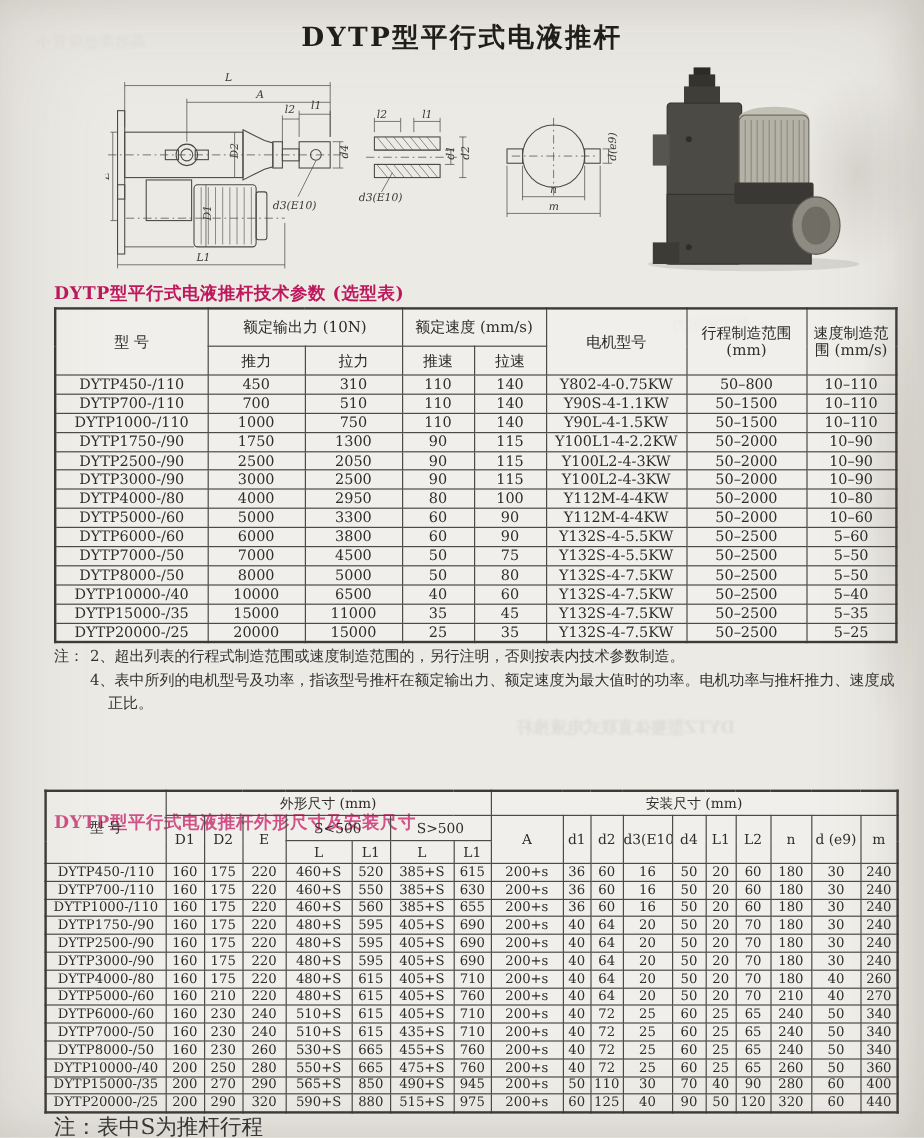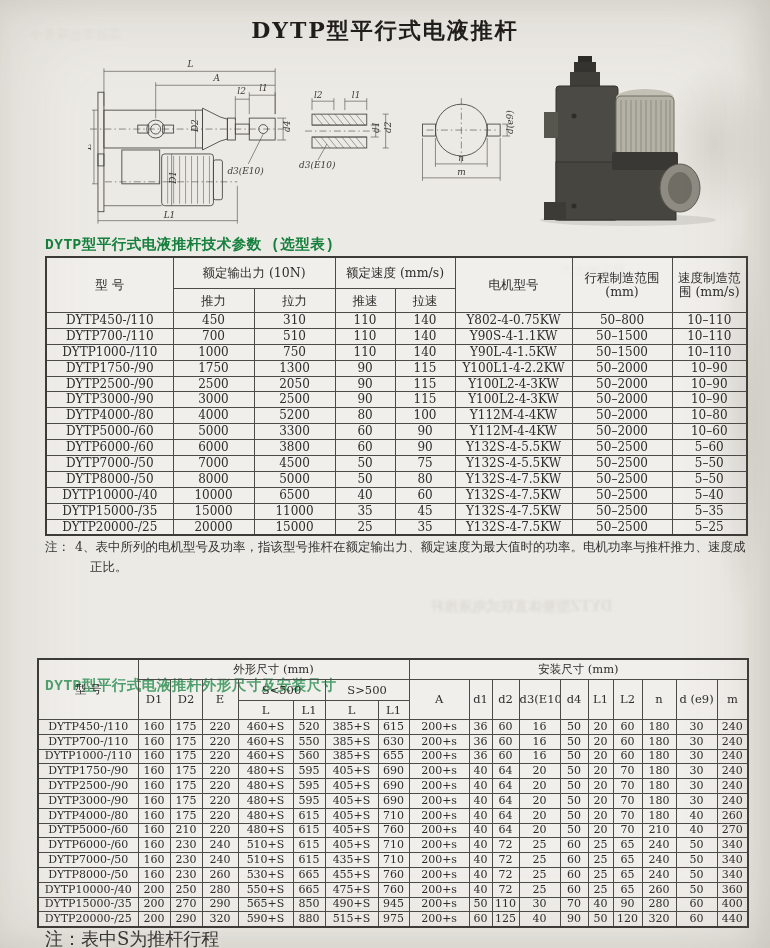--- a/index.html
+++ b/index.html
@@ -14,21 +14,21 @@
   .ghost{position:absolute;transform:scaleX(-1);color:#6e6a5a;filter:blur(1px);pointer-events:none;z-index:1;}
   .ghost-blob{position:absolute;pointer-events:none;z-index:1;
     background:radial-gradient(closest-side,rgba(110,104,88,.16),rgba(110,104,88,0));}
 
   .page-title{position:absolute;top:16px;left:0;width:770px;text-align:center;
     font-size:22px;font-weight:bold;letter-spacing:2px;color:#1d1c1a;z-index:2;}
 
   .figure-area{position:absolute;top:54px;left:88px;width:448px;height:178px;z-index:2;}
   .photo-area{position:absolute;top:56px;left:528px;width:212px;height:172px;z-index:2;}
 
-  .sec-heading{position:absolute;left:45px;font-size:14.5px;font-weight:bold;color:#15803d;letter-spacing:.5px;z-index:2;font-family:Liberation Mono, monospace;}
+  .sec-heading{position:absolute;left:45px;font-size:14.5px;font-weight:bold;color:#be185d;letter-spacing:.5px;z-index:2;}
   #sec1-heading{top:235px;}
   #sec2-heading{top:632px;margin-top:44px;}
 
   table{border-collapse:collapse;table-layout:fixed;background:rgba(255,255,255,.25);z-index:2;}
   th,td{border:1px solid #4c4b48;text-align:center;vertical-align:middle;
     font-weight:normal;overflow:hidden;white-space:nowrap;}
   table{border:2px solid #3c3b38;}
 
   #spec-table{position:absolute;top:256px;left:45px;width:701px;}
   #spec-table th{font-size:12.5px;line-height:14px;padding:2px 1px;white-space:normal;}
@@ -263,21 +263,21 @@
         <td>2500</td>
         <td>90</td>
         <td>115</td>
         <td>Y100L2-4-3KW</td>
         <td>50–2000</td>
         <td>10–90</td>
       </tr>
       <tr>
         <td>DYTP4000-/80</td>
         <td>4000</td>
-        <td>5200</td>
+        <td>2950</td>
         <td>80</td>
         <td>100</td>
         <td>Y112M-4-4KW</td>
         <td>50–2000</td>
         <td>10–80</td>
       </tr>
       <tr>
         <td>DYTP5000-/60</td>
         <td>5000</td>
         <td>3300</td>
@@ -346,20 +346,21 @@
         <td>Y132S-4-7.5KW</td>
         <td>50–2500</td>
         <td>5–25</td>
       </tr>
     </tbody>
 </table>
 
 <div class="notes">
   <span class="notes-label">注：</span>
   <div>
+      <div class="note-line">2、超出列表的行程式制造范围或速度制造范围的，另行注明，否则按表内技术参数制造。</div>
       <div class="note-line">4、表中所列的电机型号及功率，指该型号推杆在额定输出力、额定速度为最大值时的功率。电机功率与推杆推力、速度成正比。</div>
     </div>
 </div>
 
 <div class="sec-heading" id="sec2-heading">DYTP型平行式电液推杆外形尺寸及安装尺寸</div>
 
 <table id="dim-table">
   <colgroup>
     <col style="width:100px">
       <col style="width:32px">

